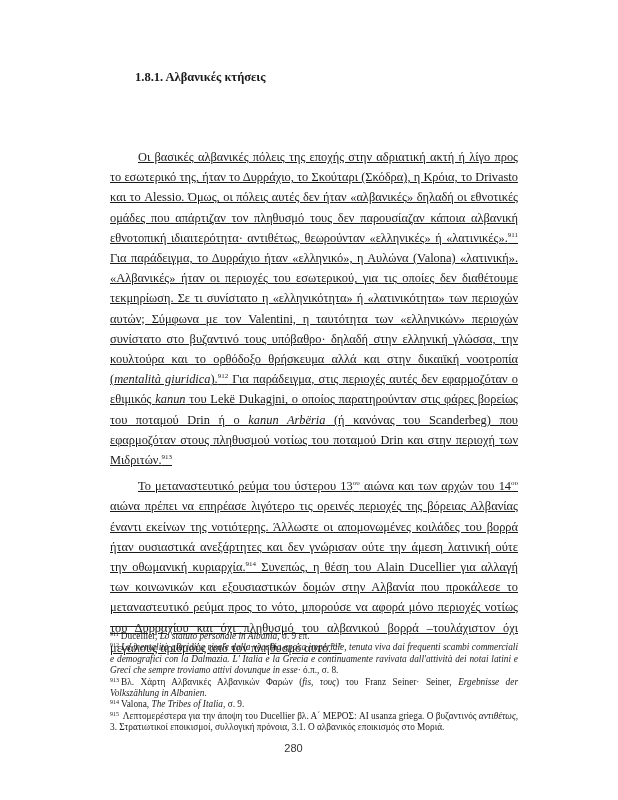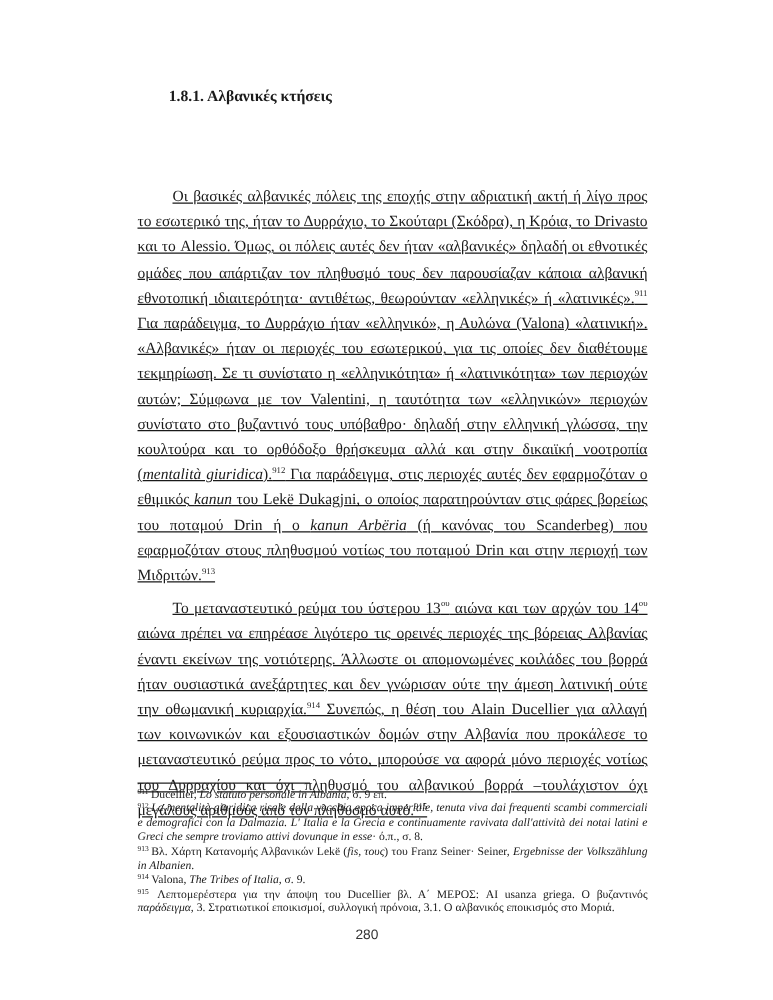--- a/index.html
+++ b/index.html
@@ -53,21 +53,21 @@
     <p class="para"><span>Το μεταναστευτικό ρεύμα του ύστερου 13</span><sup>ου</sup><span> αιώνα και των αρχών του 14</span><sup>ου</sup><span> αιώνα πρέπει να επηρέασε λιγότερο τις ορεινές περιοχές της βόρειας Αλβανίας έναντι εκείνων της νοτιότερης. Άλλωστε οι απομονωμένες κοιλάδες του βορρά ήταν ουσιαστικά ανεξάρτητες και δεν γνώρισαν ούτε την άμεση λατινική ούτε την οθωμανική κυριαρχία.</span><sup>914</sup><span> Συνεπώς, η θέση του Alain Ducellier για αλλαγή των κοινωνικών και εξουσιαστικών δομών στην Αλβανία που προκάλεσε το μεταναστευτικό ρεύμα προς το νότο, μπορούσε να αφορά μόνο περιοχές νοτίως του Δυρραχίου και όχι πληθυσμό του αλβανικού βορρά –τουλάχιστον όχι μεγάλους αριθμούς από τον πληθυσμό αυτό.</span><sup>915</sup></p>
   </div>
 
   <div class="fn-sep"></div>
 
   <div class="footnotes">
     <p class="fn"><sup>911</sup><span>Ducellier, </span><i>Lo statuto personale in Albania</i><span>, σ. 9 επ.</span></p>
 
     <p class="fn"><sup>912</sup><i>La mentalità giuridica risale dalla vecchia epoca imperiale, tenuta viva dai frequenti scambi commerciali e demografici con la Dalmazia. L' Italia e la Grecia e continuamente ravivata dall'attività dei notai latini e Greci che sempre troviamo attivi dovunque in esse</i><span>· ό.π., σ. 8.</span></p>
 
-    <p class="fn"><sup>913</sup><span>Βλ. Χάρτη Κατανομής Αλβανικών Lekë (</span><i>fis, τους</i><span>) του Franz Seiner· Seiner, </span><i>Ergebnisse der Volkszählung in Albanien</i><span>.</span></p>
+    <p class="fn"><sup>913</sup><span>Βλ. Χάρτη Αλβανικές Αλβανικών Φαρών (</span><i>fis, τους</i><span>) του Franz Seiner· Seiner, </span><i>Ergebnisse der Volkszählung in Albanien</i><span>.</span></p>
 
     <p class="fn"><sup>914</sup><span>Valona, </span><i>The Tribes of Italia</i><span>, σ. 9.</span></p>
 
-    <p class="fn"><sup>915</sup><span> Λεπτομερέστερα για την άποψη του Ducellier βλ. Α΄ ΜΕΡΟΣ: AI usanza griega. Ο βυζαντινός </span><i>παράδειγμα</i><span>, 3. Στρατιωτικοί εποικισμοί, συλλογική πρόνοια, 3.1. Ο αλβανικός εποικισμός στο Μοριά.</span></p>
+    <p class="fn"><sup>915</sup><span> Λεπτομερέστερα για την άποψη του Ducellier βλ. Α΄ ΜΕΡΟΣ: AI usanza griega. Ο βυζαντινός </span><i>αντιθέτως</i><span>, 3. Στρατιωτικοί εποικισμοί, συλλογική πρόνοια, 3.1. Ο αλβανικός εποικισμός στο Μοριά.</span></p>
   </div>
 
   <div class="page-number">280</div>
 </div>
 
 </body></html>

